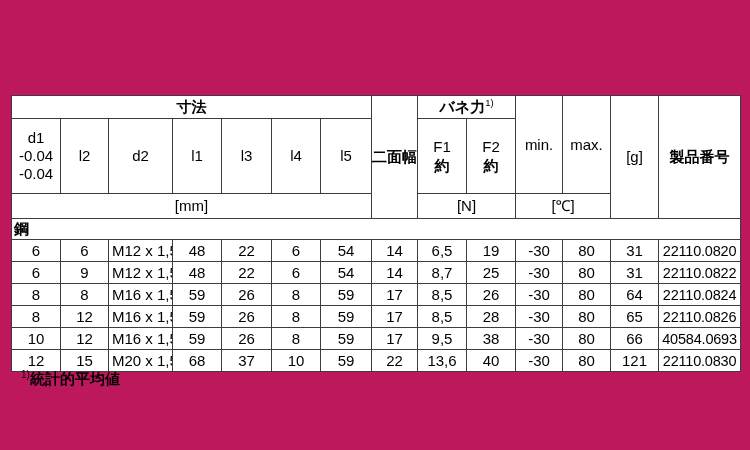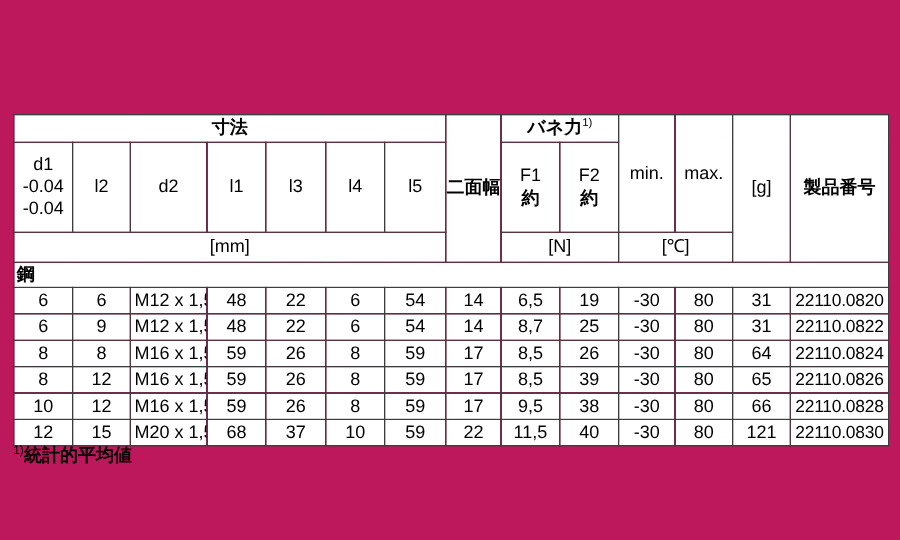--- a/index.html
+++ b/index.html
@@ -49,21 +49,21 @@
   .sup {
     font-size: 9.5px;
     vertical-align: super;
     line-height: 0;
     font-weight: normal;
   }
   .hdr-line { line-height: 18px; }
   .f-line { line-height: 19px; }
   .footnote {
     position: absolute;
-    left: 11px;
+    left: 21px;
     top: 370px;
     font-size: 15px;
   }
   .footnote .sup { font-size: 10px; vertical-align: super; }
 </style>
 </head>
 <body>
 
 <div class="sheet">
 
@@ -181,52 +181,52 @@
         <tr class="r-data">
           <td>8</td>
           <td>12</td>
           <td class="cell-left">M16 x 1,5</td>
           <td>59</td>
           <td>26</td>
           <td>8</td>
           <td>59</td>
           <td>17</td>
           <td>8,5</td>
-          <td>39</td>
+          <td>28</td>
           <td>-30</td>
           <td>80</td>
           <td>65</td>
           <td class="cell-prod">22110.0826</td>
         </tr>
         <tr class="r-data">
           <td>10</td>
           <td>12</td>
           <td class="cell-left">M16 x 1,5</td>
           <td>59</td>
           <td>26</td>
           <td>8</td>
           <td>59</td>
           <td>17</td>
           <td>9,5</td>
           <td>38</td>
           <td>-30</td>
           <td>80</td>
           <td>66</td>
-          <td class="cell-prod">22110.0828</td>
+          <td class="cell-prod">40584.0693</td>
         </tr>
         <tr class="r-data">
           <td>12</td>
           <td>15</td>
           <td class="cell-left">M20 x 1,5</td>
           <td>68</td>
           <td>37</td>
           <td>10</td>
           <td>59</td>
           <td>22</td>
-          <td>11,5</td>
+          <td>13,6</td>
           <td>40</td>
           <td>-30</td>
           <td>80</td>
           <td>121</td>
           <td class="cell-prod">22110.0830</td>
         </tr>
       </tbody>
   </table>
 
   <div class="footnote"><sup class="sup">1)</sup><span class="bold">統計的平均値</span></div>

